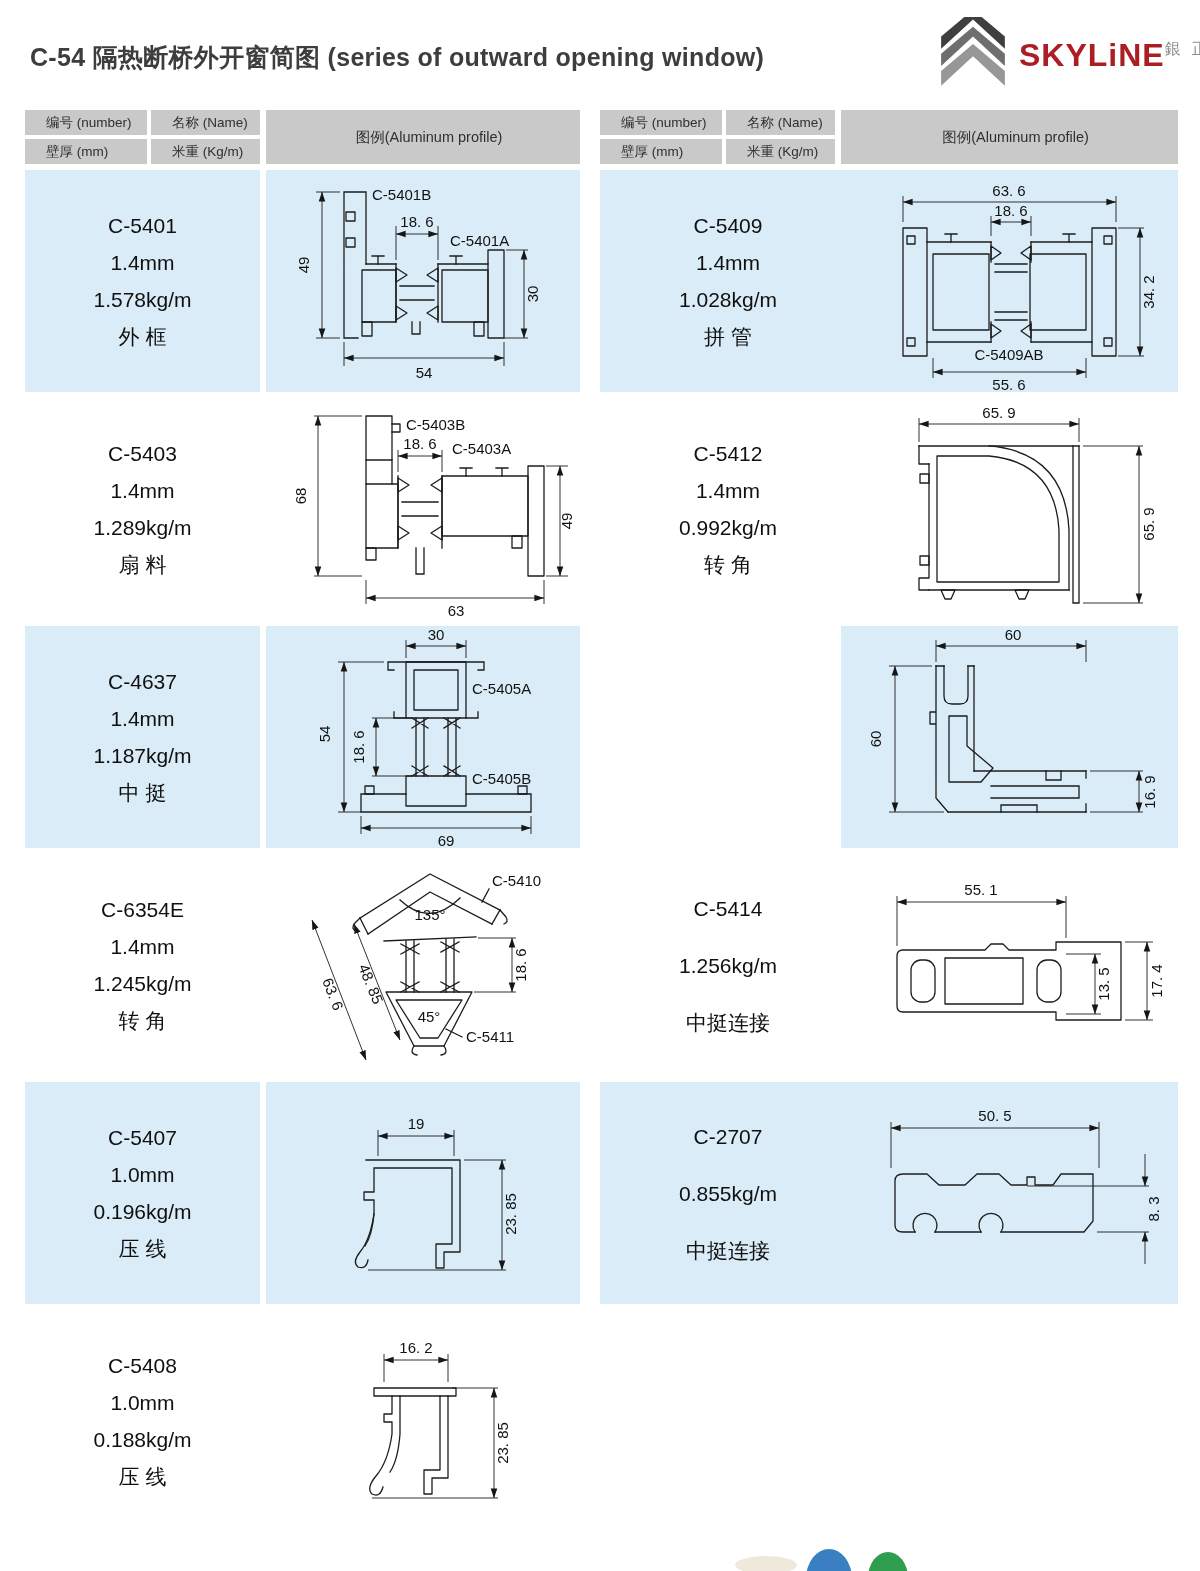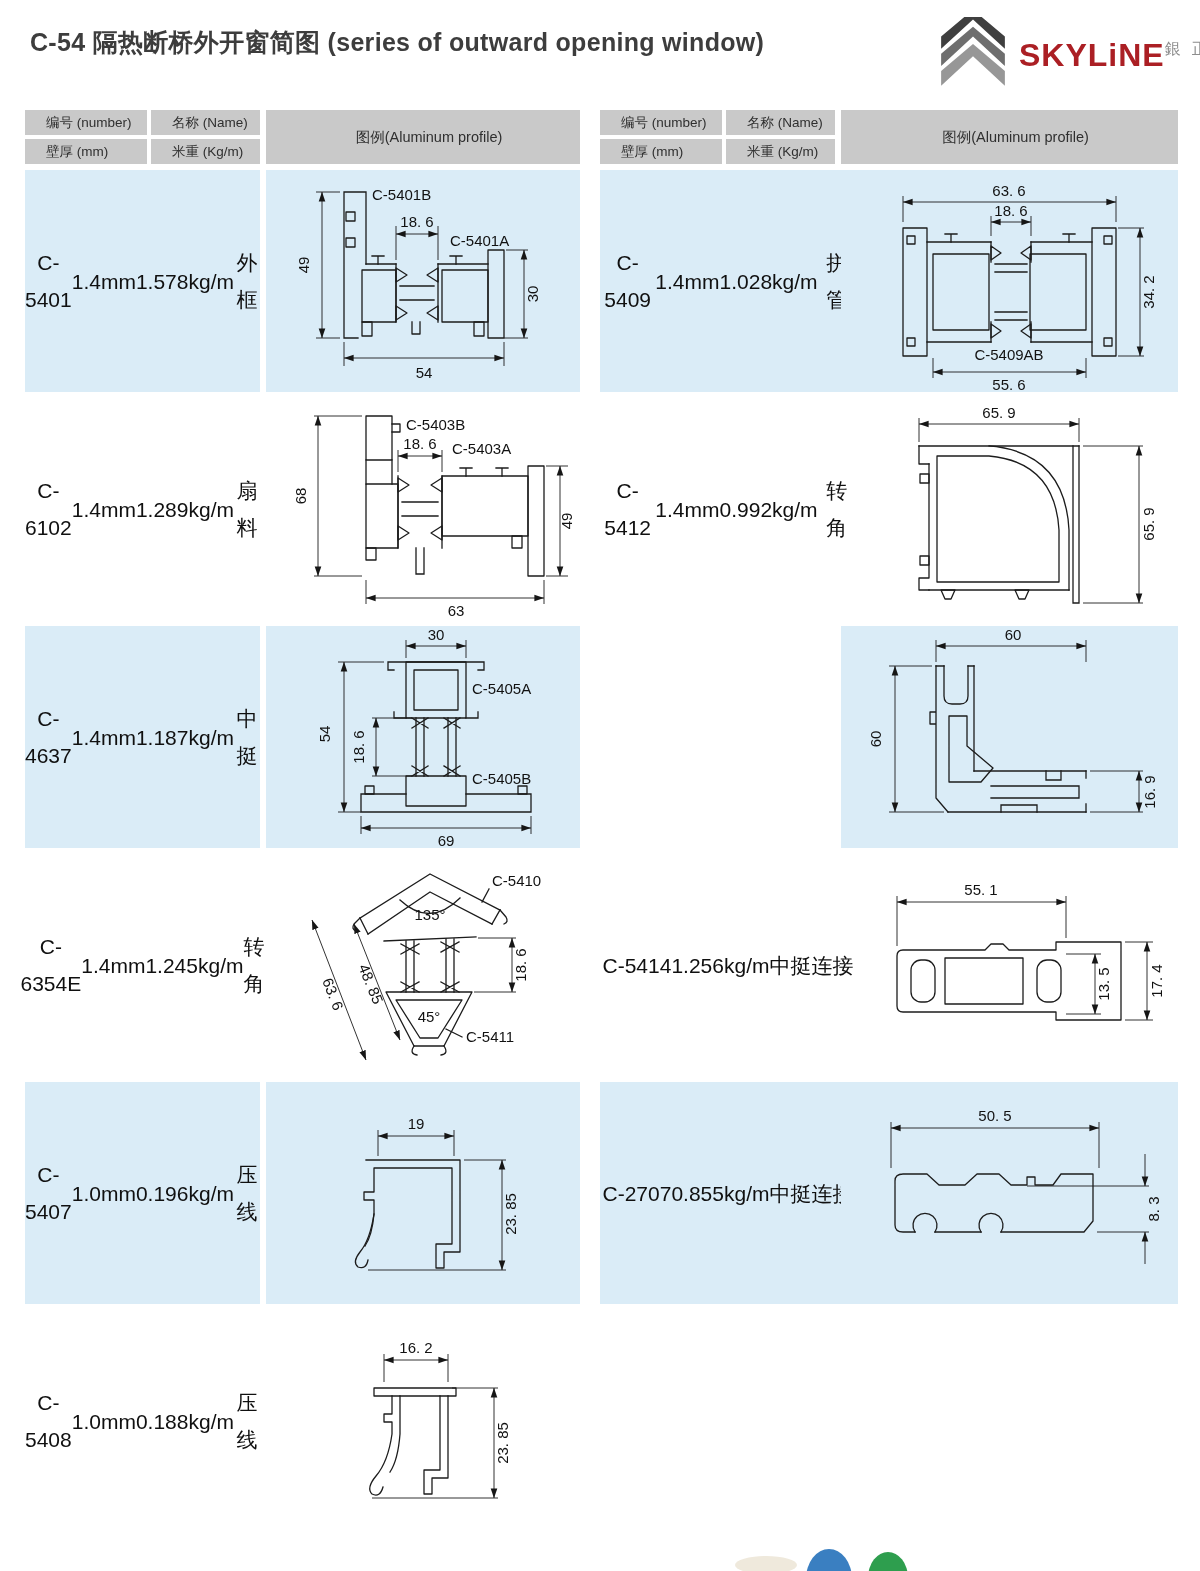--- a/index.html
+++ b/index.html
@@ -1,36 +1,36 @@
 <!DOCTYPE html>
 <html><head>
 <meta charset="utf-8">
 <style>
   html,body{margin:0;padding:0}
   .page{position:relative;width:1200px;height:1571px;background:#ffffff;overflow:hidden;
         font-family:"Liberation Sans","DejaVu Sans",sans-serif;color:#111}
-  .title{position:absolute;left:30px;top:26px;font-size:25px;font-weight:600;color:#3d3d3d;letter-spacing:.3px}
+  .title{position:absolute;left:30px;top:41px;font-size:25px;font-weight:600;color:#3d3d3d;letter-spacing:.3px}
   
   .logo{position:absolute;left:936px;top:12px;width:252px;height:86px;display:flex;align-items:center;gap:9px}
   .logo-mark{width:74px;height:76px;flex:0 0 auto}
   .logo-text{display:flex;flex-direction:row}
   .logo-brand{font-size:32px;font-weight:bold;color:#ab1f24;line-height:1;letter-spacing:1px}
   .logo-sub{font-size:16px;color:#8d8d8d;letter-spacing:11px;white-space:nowrap}
   
   .hcell{position:absolute;background:#c9c9c9;color:#2f2f2f;font-size:13.5px;display:flex;align-items:center;padding-left:21px;box-sizing:border-box}
   .hcell.center{justify-content:center;padding-left:12px;font-size:14.5px}
   
   .cell{position:absolute;height:222px;box-sizing:border-box}
   .c1{left:25px;width:235px}
   .c2{left:266px;width:314px}
   .c3{left:600px;width:256px}
   .c4{left:841px;width:337px}
   .r1{top:170px}.r2{top:398px}.r3{top:626px}.r4{top:854px}.r5{top:1082px}.r6{top:1310px}
   .blue{background:#daecf7}
-  .info{display:flex;flex-direction:row;align-items:center;justify-content:center;
+  .info{display:flex;flex-direction:column;align-items:center;justify-content:center;
         font-size:21px;line-height:37px;color:#101010;text-align:center}
   .info.sparse{line-height:57px}
   .draw svg{display:block;width:100%;height:100%}
   .pf path,.pf line,.pf rect,.pf polygon,.pf polyline{stroke:#1c1c1c;fill:none;stroke-width:1.3;stroke-linejoin:round;stroke-linecap:square}
   .dm{stroke:#1c1c1c;stroke-width:.9;fill:none}
   text.dt{fill:#121212;font-size:15px;font-family:"Liberation Sans","DejaVu Sans",sans-serif;text-anchor:middle}
   text.lb{text-anchor:start}
   
   .frag{position:absolute}
 </style>
@@ -158,21 +158,21 @@
       </g>
       <text class="dt" x="168" y="26">63. 6</text>
       <text class="dt" x="170" y="46">18. 6</text>
       <text class="dt" transform="rotate(-90 313 122)" x="313" y="122">34. 2</text>
       <text class="dt" x="168" y="220">55. 6</text>
       <text class="dt" x="168" y="190">C-5409AB</text>
     </svg>
   </div>
 
   <div class="cell c1 r2 info">
-    <div>C-6102</div>
+    <div>C-5403</div>
     <div>1.4mm</div>
     <div>1.289kg/m</div>
     <div>扇 料</div>
   </div>
   <div class="cell c2 r2 draw">
     <svg viewBox="0 0 314 222">
       <defs>
           <marker id="a3" viewBox="0 0 10 8" markerWidth="10" markerHeight="8" markerUnits="userSpaceOnUse" refX="9.6" refY="4" orient="auto-start-reverse">
             <path d="M0,0.7 L9.8,4 L0,7.3 Z" fill="#161616"></path>
           </marker>

